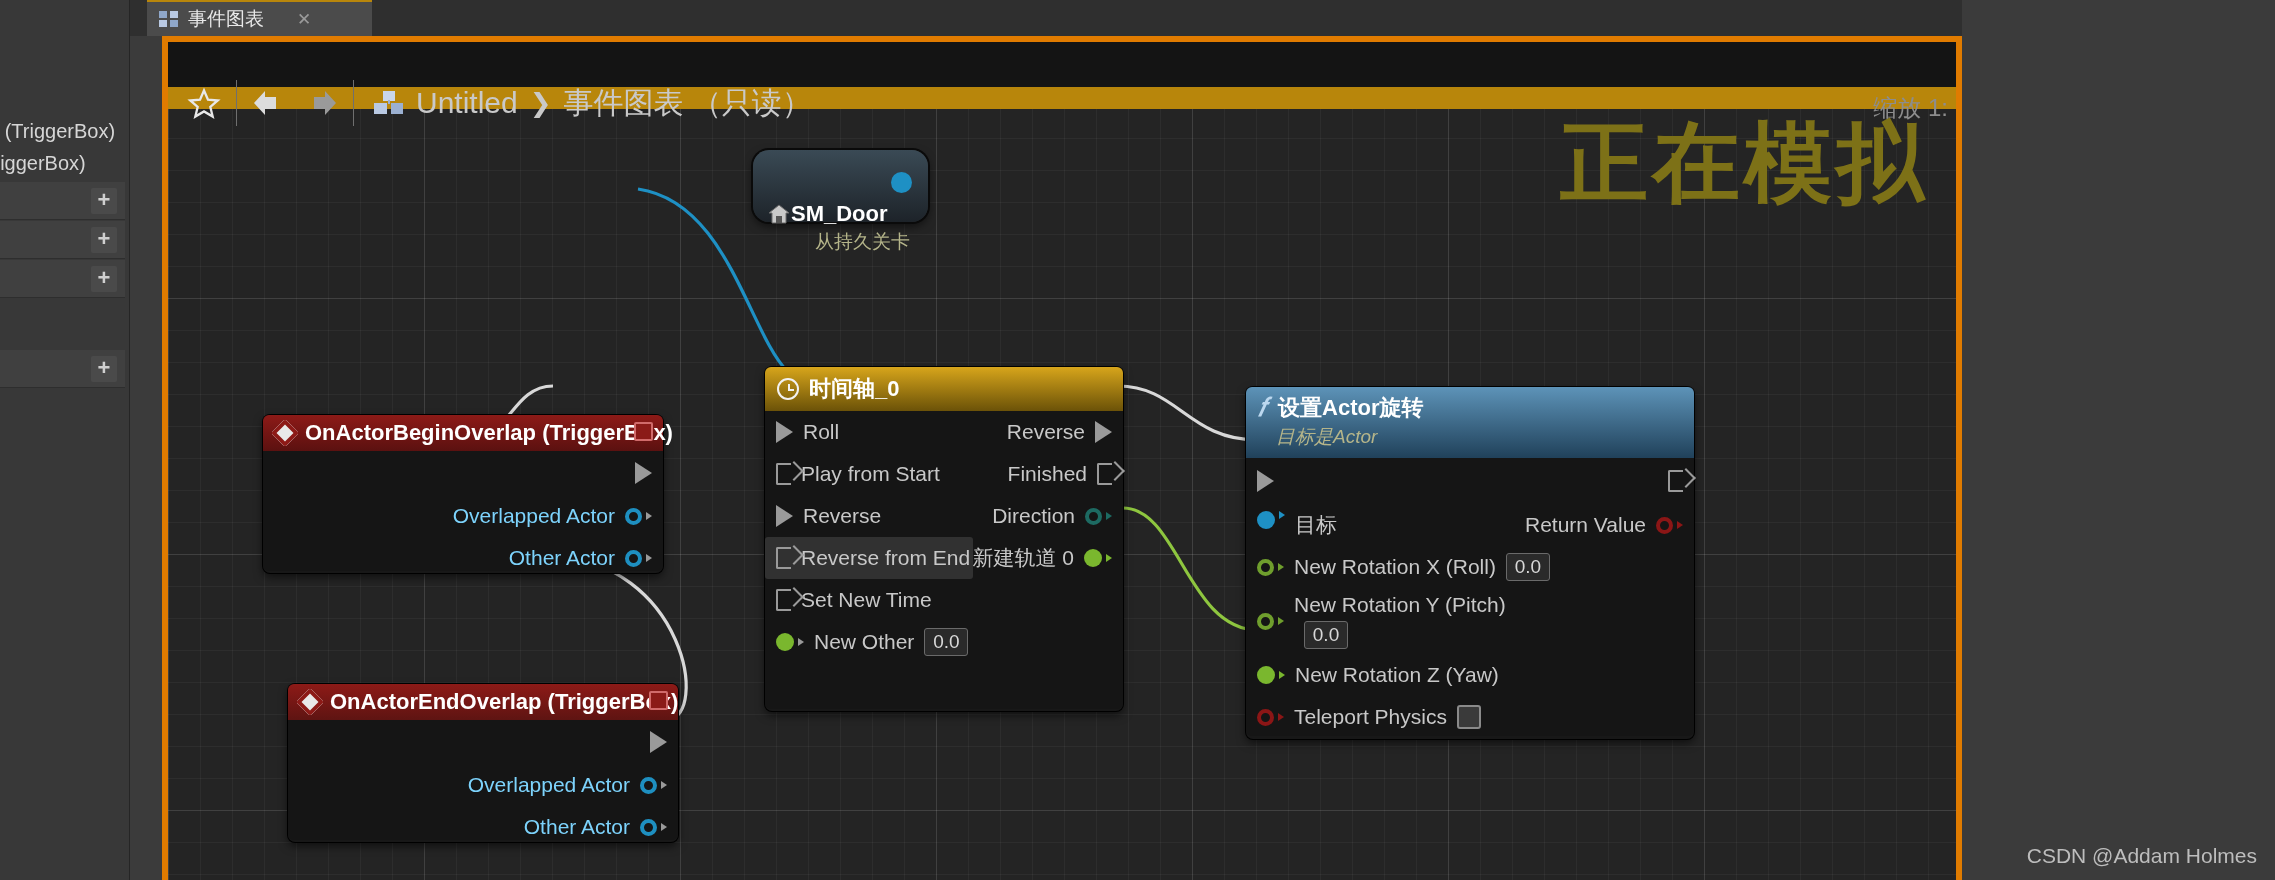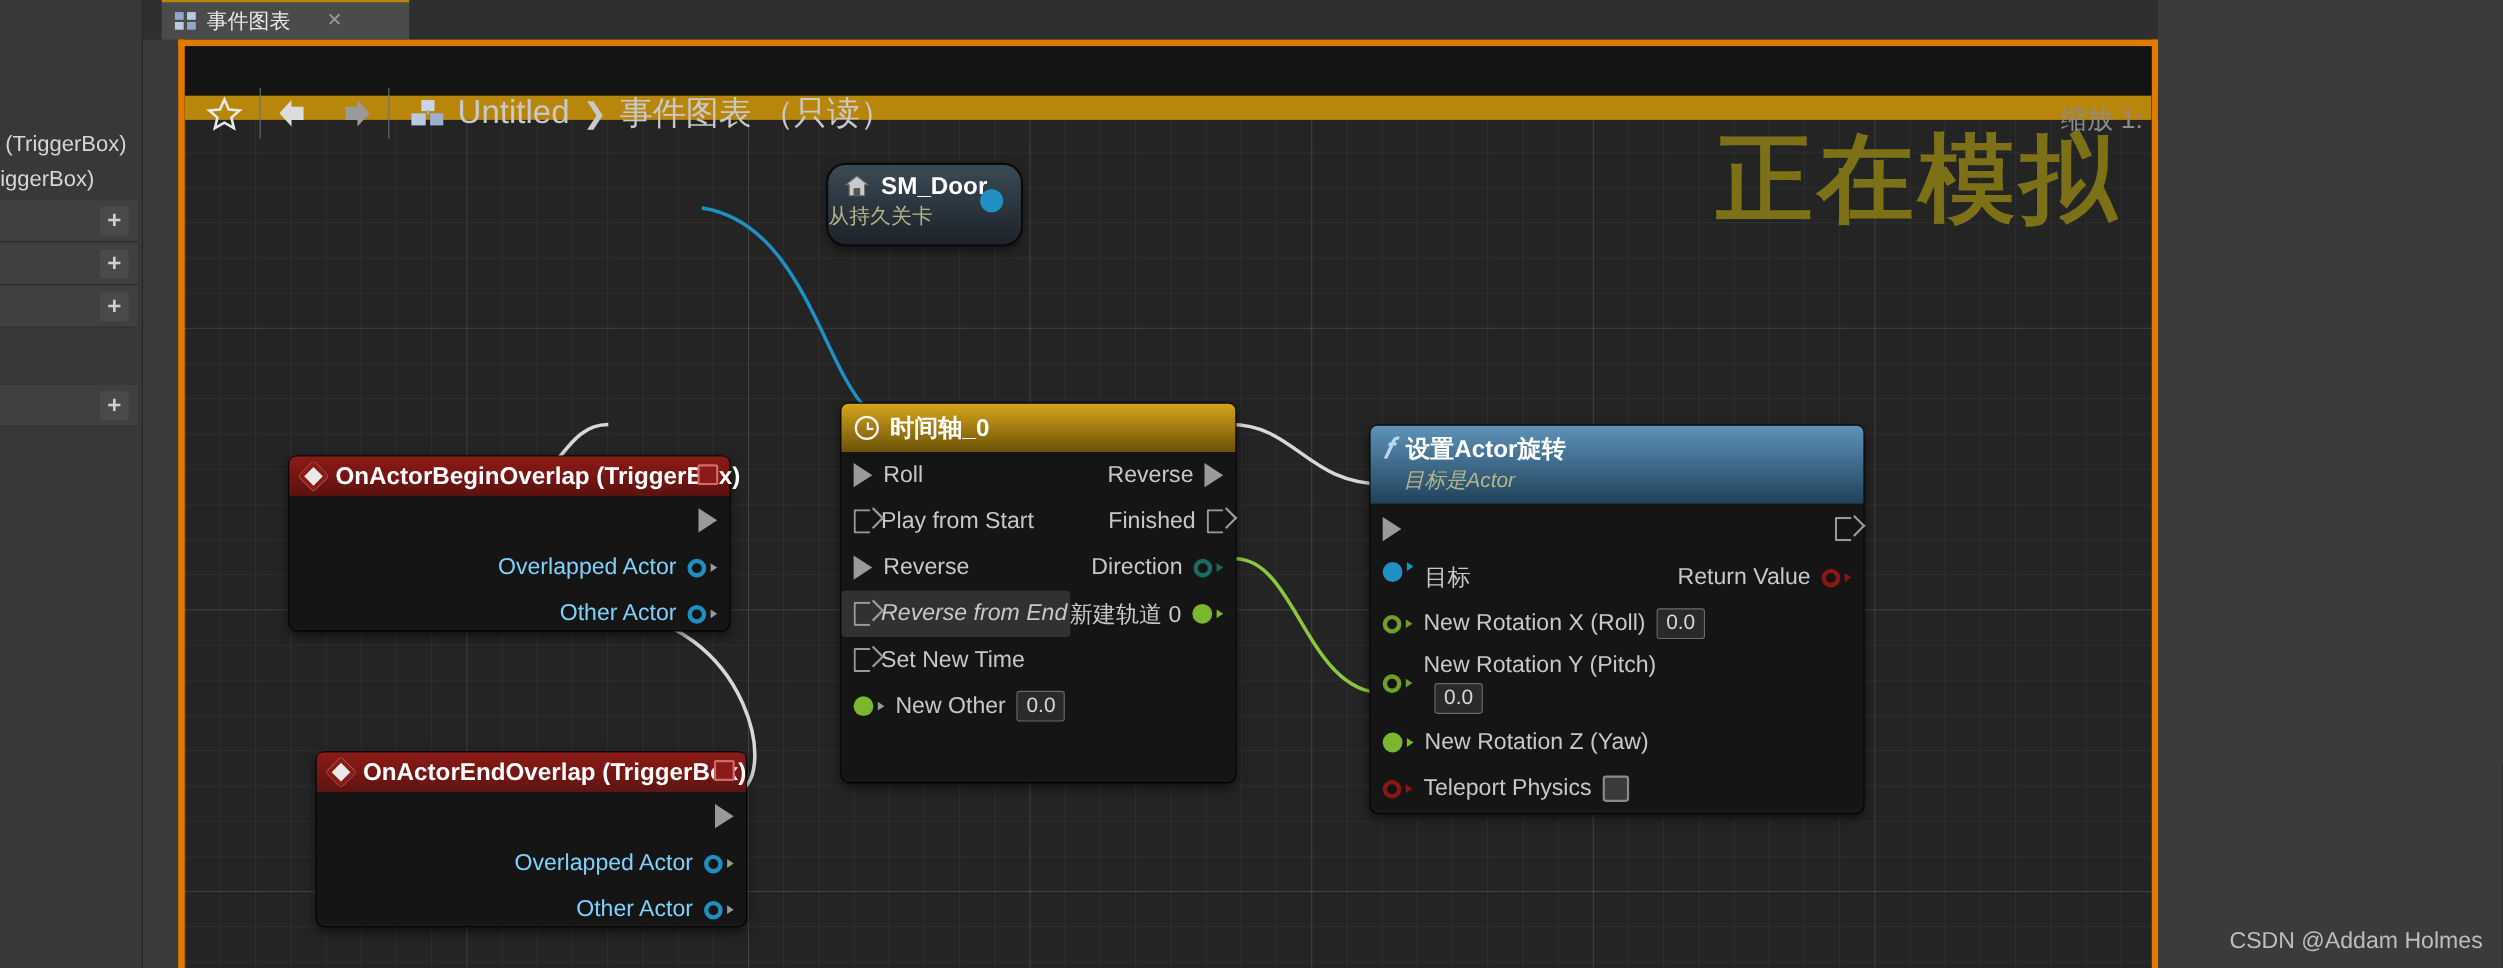--- a/index.html
+++ b/index.html
@@ -83,21 +83,21 @@
   .clock { width: 22px; height: 22px; border-radius: 50%; border: 2.5px solid #f2f2f2; position: relative; flex: none; }
   .clock::before { content:""; position:absolute; left:9px; top:4px; width:2px; height:7px; background:#f2f2f2; }
   .clock::after { content:""; position:absolute; left:9px; top:9px; width:6px; height:2px; background:#f2f2f2; }
 
   
   .hdr-func { background: linear-gradient(to bottom,#5d93b8,#20415a); flex-direction: column; align-items: flex-start; gap:1px; padding: 6px 12px 8px 12px; }
   .fx { font-size: 26px; color: #bcd8ef; font-style: italic; font-family: "Liberation Serif", serif; font-weight: bold; }
 
   
   .node-actor { border-radius: 16px; background: linear-gradient(to bottom,#3a4a55,#1d2329); box-shadow: 0 0 0 2px #0a0a0a, 0 4px 10px rgba(0,0,0,.6); }
-  .actor-hdr { display:flex; align-items:center; gap:10px; padding: 6px 14px 2px 14px; }
+  .actor-hdr { display:flex; align-items:center; padding: 6px 14px 2px 14px; margin-top: 45px; }
   .house { width: 24px; height: 22px; flex:none; position: relative; }
 
   
   .prow { display: flex; align-items: center; height: 42px; padding: 0 11px; gap: 10px; position: relative; }
   .prow.out { justify-content: flex-end; }
   .plabel { font-size: 21px; color: #c8c8c8; white-space: nowrap; }
   .plabel.dim { color: #7dd3fc; }
   .exec { width: 0; height: 0; border-left: 17px solid #9a9a9a; border-top: 11px solid transparent; border-bottom: 11px solid transparent; flex:none; }
   .exec.hollow { border: none; width: 15px; height: 22px; position: relative; }
   .exec.hollow::before { content:""; position:absolute; inset:0;
@@ -108,21 +108,21 @@
   .dotO { width: 17px; height: 17px; border-radius: 50%; border: 4px solid #6f9e2d; flex:none; }
   .dotF { width: 18px; height: 18px; border-radius: 50%; background: #7ab72e; flex:none; }
   .dotObj { width: 17px; height: 17px; border-radius: 50%; border: 4px solid #1e8fc0; flex:none; }
   .dotObjF { width: 18px; height: 18px; border-radius: 50%; background: #1e90c4; flex:none; }
   .dotBoolO { width: 17px; height: 17px; border-radius: 50%; border: 4px solid #8b1616; flex:none; }
   .dotTeal { width: 17px; height: 17px; border-radius: 50%; border: 4px solid #1d6a62; flex:none; }
   .arrowtip { width:0;height:0;border-left:6px solid #9a9a9a;border-top:4px solid transparent;border-bottom:4px solid transparent;margin-left:-6px;flex:none;}
   .numbox { min-width: 44px; height: 28px; border: 1px solid #6a6a6a; background: #2a2a2a; border-radius: 3px;
             color: #d8d8d8; font-size: 19px; display:flex; align-items:center; justify-content:center; padding: 0 7px; }
   .chkbox { width: 24px; height: 24px; border: 2px solid #8a8a8a; background: #3a3a3a; border-radius: 3px; }
-  .hoverpin { background: rgba(255,255,255,.12); border-radius: 3px; font-style: italic; }
+  .hoverpin { background: rgba(255,255,255,.12); border-radius: 3px; }
 
   
   .wires { position:absolute; inset:0; z-index: 5; pointer-events: none; }
 
   
   .csdn { position: absolute; right: 18px; bottom: 12px; color: #bdbdbd; font-size: 21px; z-index: 20; }
   .rightgap { position:absolute; left:1962px; top:0; width:313px; height:880px; background:#3b3b3b; }
 </style>
 </head>
 <body>
@@ -216,21 +216,21 @@
       <div class="actor-hdr">
         <span class="house">
           <svg width="24" height="22" viewBox="0 0 24 22">
             <path d="M12 2 L22 10 L19 10 L19 20 L5 20 L5 10 L2 10 Z" fill="#c9c9c9" stroke="#6a6a6a" stroke-width="1"></path>
             <rect x="9" y="13" width="6" height="7" fill="#555"></rect>
           </svg>
         </span>
         <span class="node-title">SM_Door</span>
         <span class="dotObjF" style="position:absolute; right:16px; top:22px; width:21px; height:21px;"></span>
       </div>
-      <div style="text-align:left; padding-right:18px;">
+      <div style="text-align:right; padding-right:18px;">
         <span class="node-sub" style="font-style:normal;">从持久关卡</span>
       </div>
     </div>
 
     <div class="node" style="left:95px; top:373px; width:400px; height:158px;">
       <div class="node-hdr hdr-event">
         <span class="diamond"></span>
         <span class="node-title">OnActorBeginOverlap (TriggerBox)</span>
         <span class="evt-sq"></span>
       </div>

